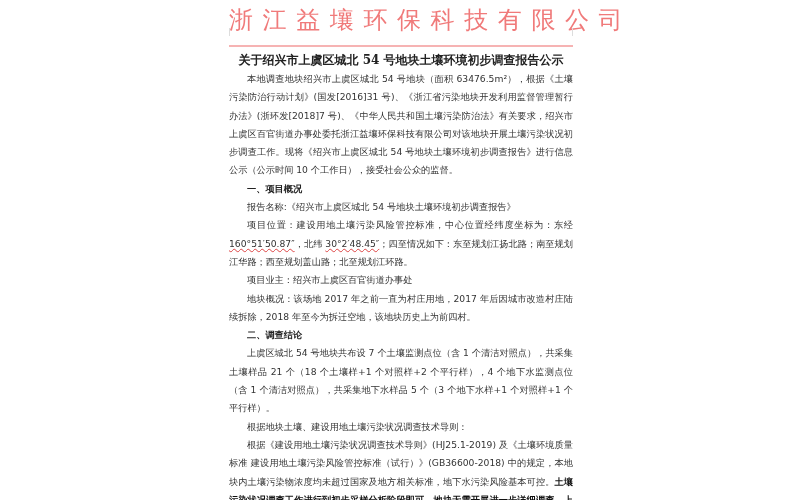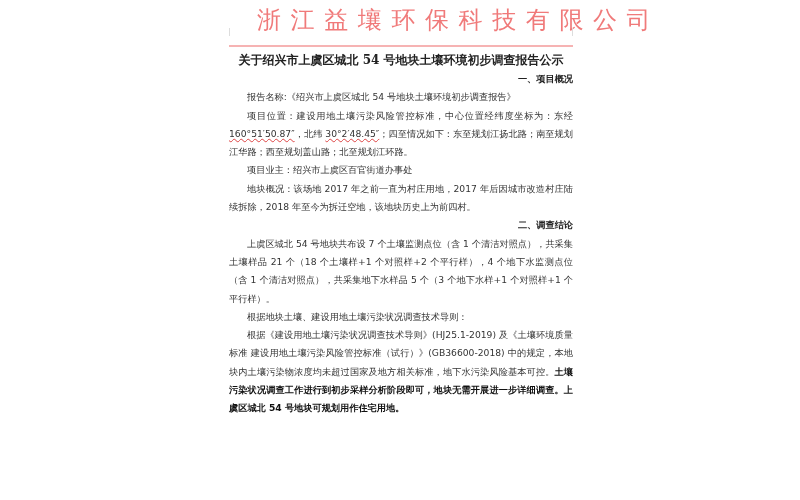--- a/index.html
+++ b/index.html
@@ -1,43 +1,44 @@
 <!DOCTYPE html>
 <html><head>
 <meta charset="utf-8">
 <style>
   html, body { margin:0; padding:0; background:#ffffff; }
   body { width:800px; height:500px; overflow:hidden; position:relative;
          font-family:"DejaVu Serif", "Liberation Serif", serif; color:#222; }
   .page { position:absolute; left:229px; top:0; width:344px; }
   .company { position:absolute; left:0; top:6px; width:344px; font-size:24px; color:#f07a7a;
-             letter-spacing:9.6px; white-space:nowrap; font-family:"DejaVu Sans","Liberation Sans",sans-serif; line-height:28px;margin-left:28px; }
+             letter-spacing:9.6px; white-space:nowrap; font-family:"DejaVu Sans","Liberation Sans",sans-serif; line-height:28px; }
   .corner-l { position:absolute; left:0; top:28px; width:1px; height:8px; background:#ddd; }
   .corner-r { position:absolute; left:343px; top:28px; width:1px; height:8px; background:#ddd; }
   .rule { position:absolute; left:0; top:45px; width:344px; height:2px; background:#f6b3b3; }
   .title { position:absolute; left:0; top:52px; width:344px; text-align:center; font-size:12px;
            font-weight:bold; color:#222; white-space:nowrap; line-height:16px; }
   .body { position:absolute; left:0; top:70px; width:344px; font-size:9.2px; line-height:18.3px;
           font-family:"DejaVu Sans","Liberation Sans",sans-serif; color:#333; }
   .p { margin:0; text-indent:18px; text-align:justify; }
-  .h { margin:0; padding-left:18px; font-weight:bold; color:#222;text-align:right; }
+  .h { margin:0; padding-left:18px; font-weight:bold; color:#222; }
   .b { font-weight:bold; color:#111; }
   .wavy { text-decoration: underline wavy #d44; text-decoration-thickness:0.5px; }
 </style>
 </head>
 <body>
 
 <div class="page">
   <div class="company">浙江益壤环保科技有限公司</div>
   <div class="corner-l"></div>
   <div class="corner-r"></div>
   <div class="rule"></div>
   <div class="title">关于绍兴市上虞区城北 54 号地块土壤环境初步调查报告公示</div>
 
   <div class="body">
+    <p class="p">本地调查地块绍兴市上虞区城北 54 号地块（面积 63476.5m²），根据《土壤污染防治行动计划》(国发[2016]31 号)、《浙江省污染地块开发利用监督管理暂行办法》(浙环发[2018]7 号)、《中华人民共和国土壤污染防治法》有关要求，绍兴市上虞区百官街道办事处委托浙江益壤环保科技有限公司对该地块开展土壤污染状况初步调查工作。现将《绍兴市上虞区城北 54 号地块土壤环境初步调查报告》进行信息公示（公示时间 10 个工作日），接受社会公众的监督。</p>
     <p class="h">一、项目概况</p>
     <p class="p">报告名称:《绍兴市上虞区城北 54 号地块土壤环境初步调查报告》</p>
     <p class="p"><span>项目位置：建设用地土壤污染风险管控标准，中心位置经纬度坐标为：东经 </span><span class="wavy">160°51′50.87″</span><span>，北纬 </span><span class="wavy">30°2′48.45″</span><span>；四至情况如下：东至规划江扬北路；南至规划江华路；西至规划盖山路；北至规划江环路。</span></p>
     <p class="p">项目业主：绍兴市上虞区百官街道办事处</p>
     <p class="p">地块概况：该场地 2017 年之前一直为村庄用地，2017 年后因城市改造村庄陆续拆除，2018 年至今为拆迁空地，该地块历史上为前四村。</p>
     <p class="h">二、调查结论</p>
     <p class="p">上虞区城北 54 号地块共布设 7 个土壤监测点位（含 1 个清洁对照点），共采集土壤样品 21 个（18 个土壤样+1 个对照样+2 个平行样），4 个地下水监测点位（含 1 个清洁对照点），共采集地下水样品 5 个（3 个地下水样+1 个对照样+1 个平行样）。</p>
     <p class="p">根据地块土壤、建设用地土壤污染状况调查技术导则：</p>
     <p class="p"><span>根据《建设用地土壤污染状况调查技术导则》(HJ25.1-2019) 及《土壤环境质量标准 建设用地土壤污染风险管控标准（试行）》(GB36600-2018) 中的规定，本地块内土壤污染物浓度均未超过国家及地方相关标准，地下水污染风险基本可控。</span><span class="b">土壤污染状况调查工作进行到初步采样分析阶段即可，地块无需开展进一步详细调查。上虞区城北 54 号地块可规划用作住宅用地。</span></p>
   </div>

